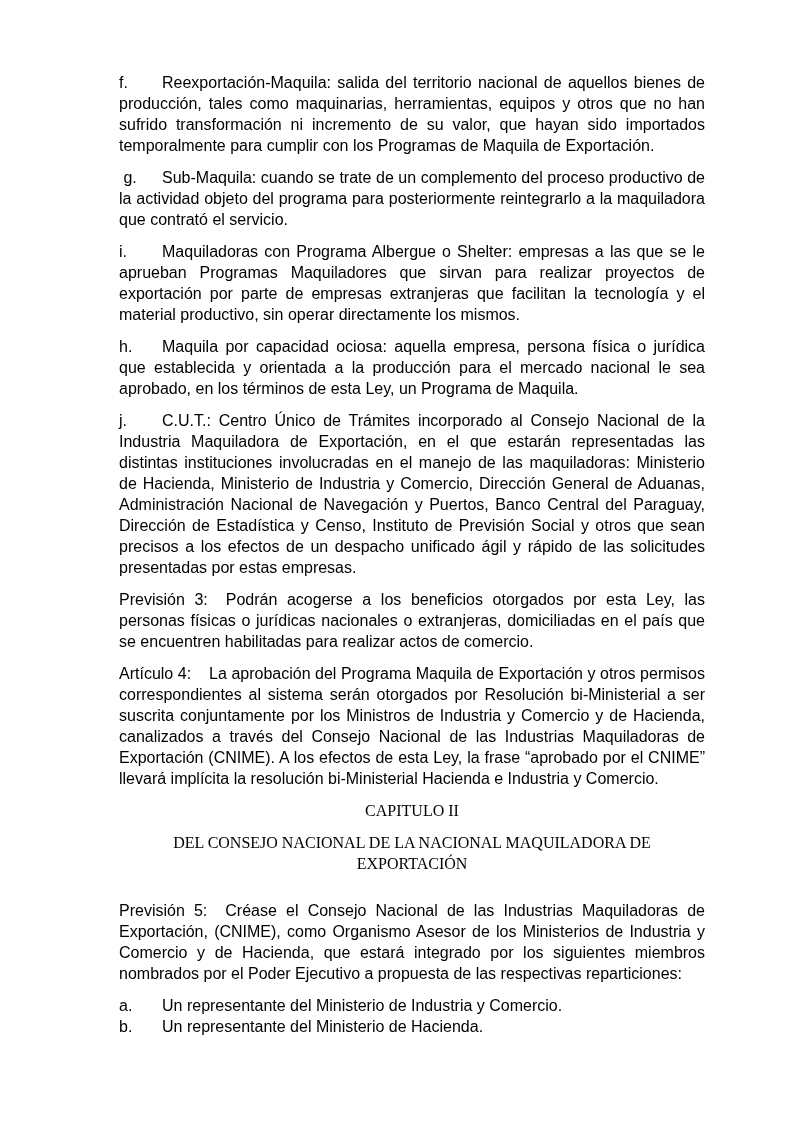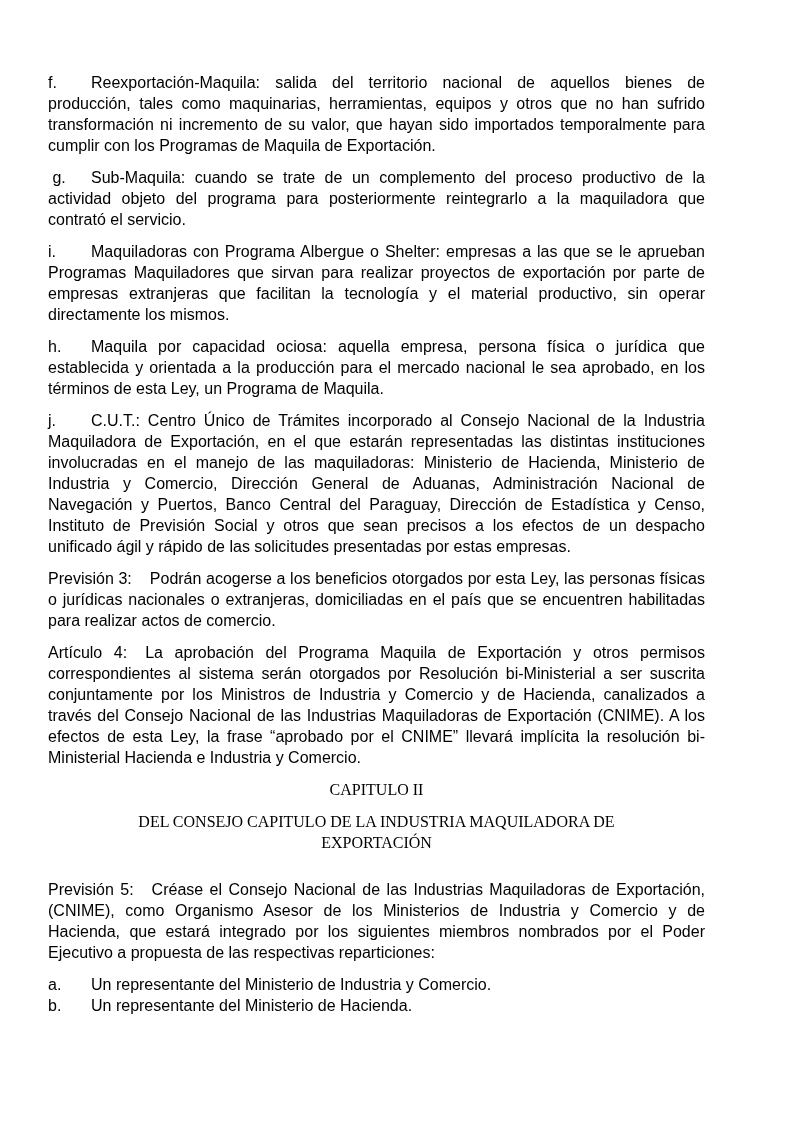--- a/index.html
+++ b/index.html
@@ -12,21 +12,21 @@
     position: relative;
     width: 794px;
     height: 1123px;
     margin: 0;
     background: #ffffff;
     color: #000000;
     font-family: "Liberation Sans", "DejaVu Sans", sans-serif;
     font-size: 16px;
     line-height: 21px;
     box-sizing: border-box;
-    padding: 72px 89px 40px 48px;
+    padding: 72px 89px 40px 119px;
     overflow: hidden;
   }
   .para {
     margin: 0 0 11px 0;
     text-align: justify;
   }
   .lbl {
     display: inline-block;
     width: 43px;
     white-space: pre;
@@ -62,21 +62,21 @@
   <p class="para"><span class="lbl">h.</span><span>Maquila por capacidad ociosa:  aquella empresa, persona física o jurídica que establecida y orientada a la producción para el mercado nacional le sea aprobado, en los términos de esta Ley, un Programa de Maquila.</span></p>
 
   <p class="para"><span class="lbl">j.</span><span>C.U.T.:  Centro Único de Trámites incorporado al Consejo Nacional de la Industria Maquiladora de Exportación, en el que estarán representadas las distintas instituciones involucradas en el manejo de las maquiladoras: Ministerio de Hacienda, Ministerio de Industria y Comercio, Dirección General de Aduanas, Administración Nacional de Navegación y Puertos, Banco Central del Paraguay, Dirección de Estadística y Censo, Instituto de Previsión Social y otros que sean precisos a los efectos de un despacho unificado ágil y rápido de las solicitudes presentadas por estas empresas.</span></p>
 
   <p class="para"><span>Previsión 3:</span><span class="gap"></span><span>Podrán acogerse a los beneficios otorgados por esta Ley, las personas físicas o jurídicas nacionales o extranjeras, domiciliadas en el país que se encuentren habilitadas para realizar actos de comercio.</span></p>
 
   <p class="para"><span>Artículo 4:</span><span class="gap"></span><span>La aprobación del Programa Maquila de Exportación y otros permisos correspondientes al sistema serán otorgados por Resolución bi-Ministerial a ser suscrita conjuntamente por los Ministros de Industria y Comercio y de Hacienda, canalizados a través  del Consejo Nacional de las Industrias Maquiladoras de Exportación (CNIME).  A los efectos de esta Ley, la frase “aprobado por el CNIME” llevará implícita la resolución bi-Ministerial Hacienda e Industria y Comercio.</span></p>
 
   <p class="center">CAPITULO II</p>
 
-  <p class="center subtitle"><span>DEL CONSEJO CAPITULO DE LA INDUSTRIA MAQUILADORA DE</span><br><span>EXPORTACIÓN</span></p>
+  <p class="center subtitle"><span>DEL CONSEJO NACIONAL DE LA NACIONAL MAQUILADORA DE</span><br><span>EXPORTACIÓN</span></p>
 
   <p class="para"><span>Previsión 5:</span><span class="gap"></span><span>Créase el Consejo Nacional de las Industrias Maquiladoras de Exportación, (CNIME), como Organismo Asesor de los Ministerios de Industria y Comercio y de Hacienda, que estará integrado por los siguientes miembros nombrados por el Poder Ejecutivo a propuesta de las respectivas reparticiones:</span></p>
 
   <div>
     <p class="member-line"><span class="lbl">a.</span><span>Un representante del Ministerio de Industria y Comercio.</span></p>
     <p class="member-line"><span class="lbl">b.</span><span>Un representante del Ministerio de Hacienda.</span></p>
   </div>
 
 </div>
 

